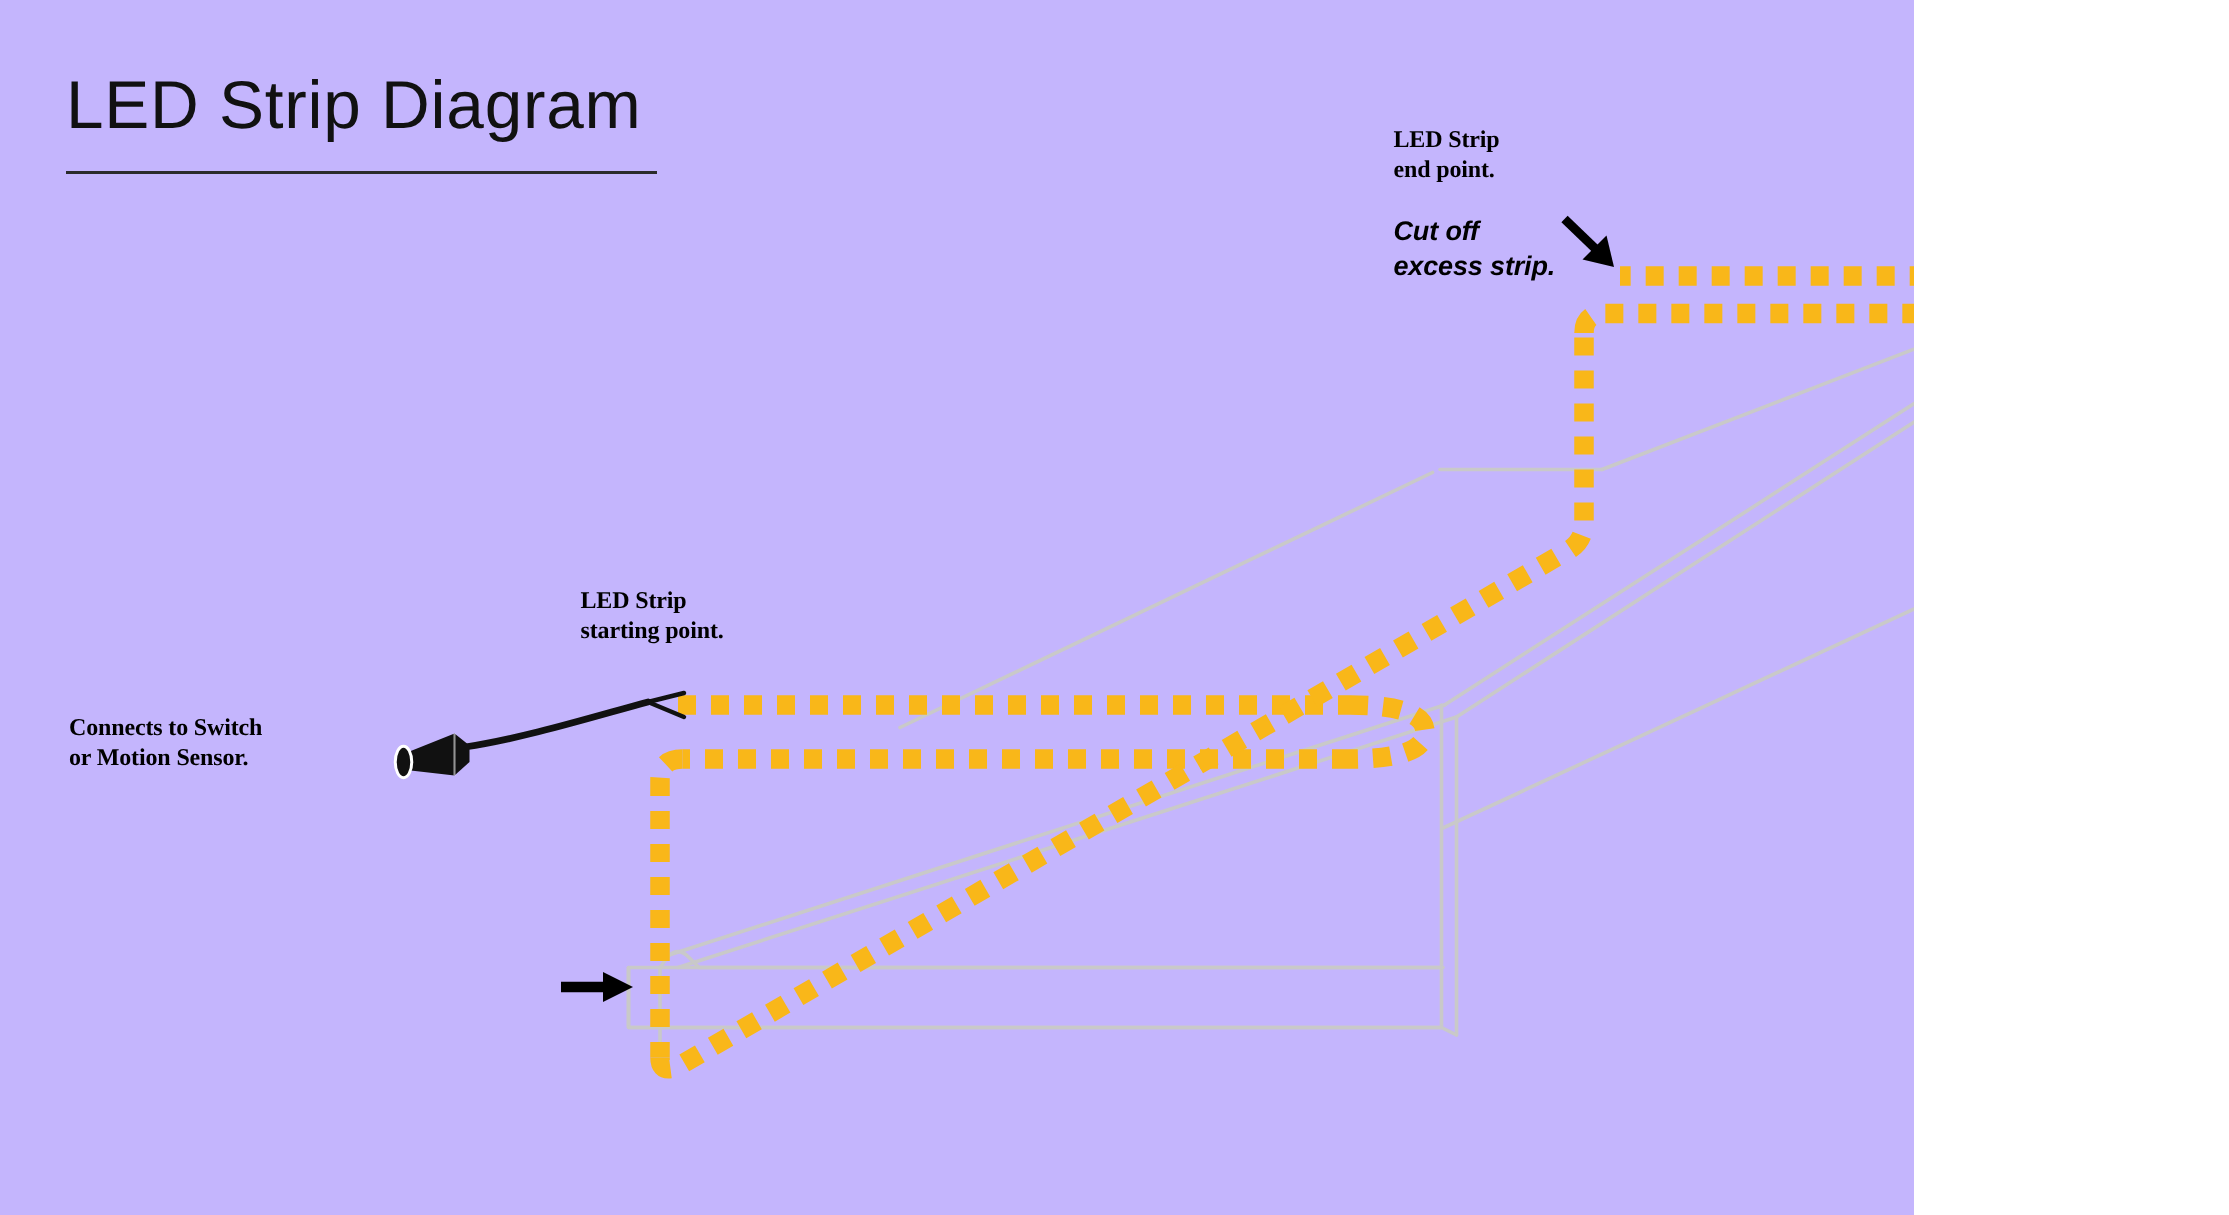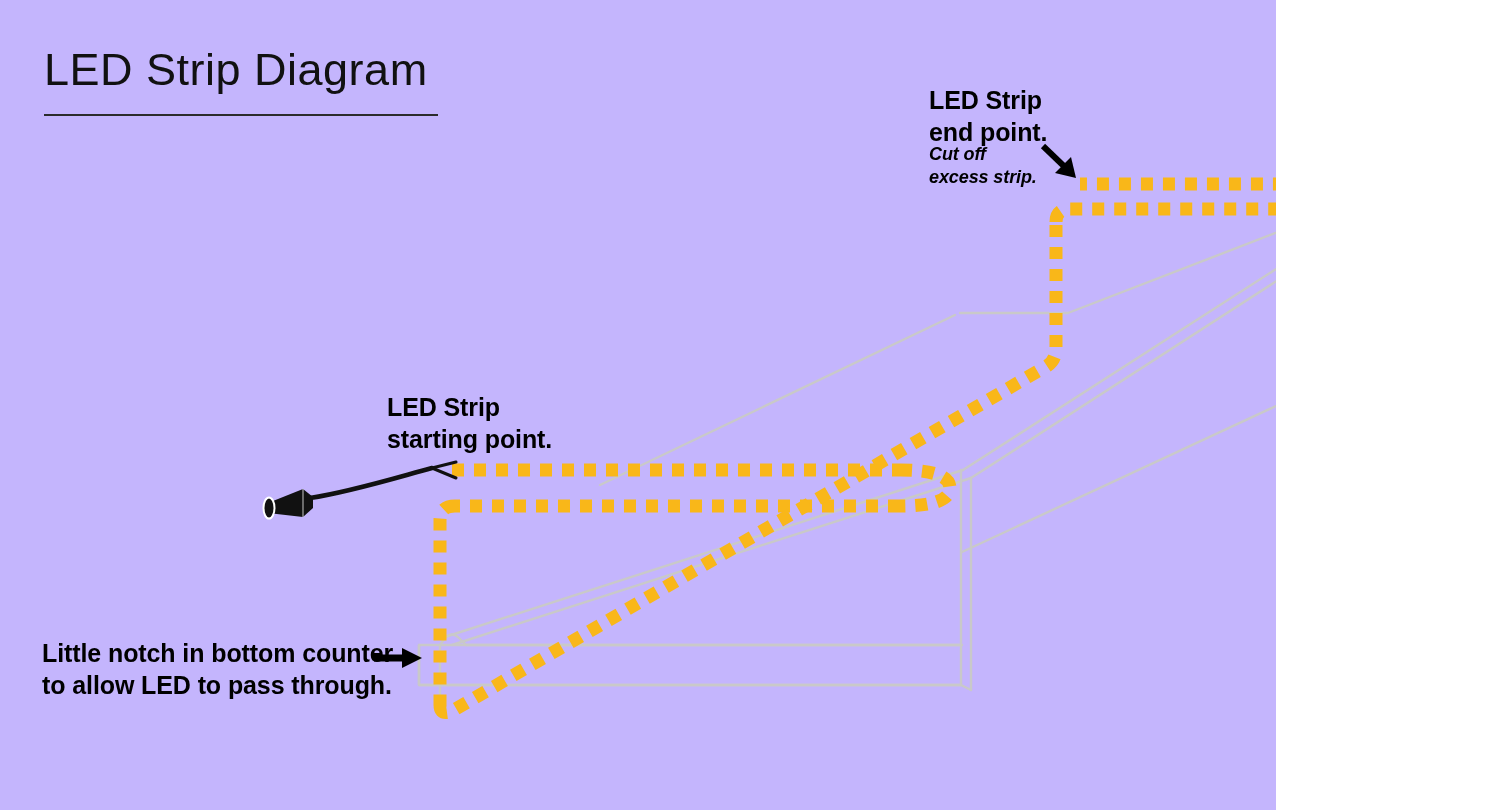--- a/index.html
+++ b/index.html
@@ -43,23 +43,24 @@
   }
   #title-rule {
     position: absolute;
     left: 44px;
     top: 114px;
     width: 394px;
     height: 2px;
     background: #2b2b2b;
   }
   .lbl-bold {
-    font-size: 25px;
+    font-size: 16px;
     font-weight: bold;
     letter-spacing: -0.1px;
+    font-family: Liberation Serif, serif;
   }
   .lbl-italic {
     font-size: 18px;
     font-weight: bold;
     font-style: italic;
     letter-spacing: -0.1px;
   }
   #label-end-point   { left: 929px; top: 84px;  }
   #label-cut-off     { left: 929px; top: 143px; }
   #label-start-point { left: 387px; top: 391px; }
@@ -152,17 +153,17 @@
 
   <div class="label lbl-bold" id="label-end-point">LED Strip
 end point.</div>
 
   <div class="label lbl-italic" id="label-cut-off">Cut off
 excess strip.</div>
 
   <div class="label lbl-bold" id="label-start-point">LED Strip
 starting point.</div>
 
+  <div class="label lbl-bold" id="label-connects">Connects to Switch
+or Motion Sensor.</div>
 
-  <div class="label lbl-bold" id="label-notch">Little notch in bottom counter
-to allow LED to pass through.</div>
 
 </div>
 
 </body></html>

